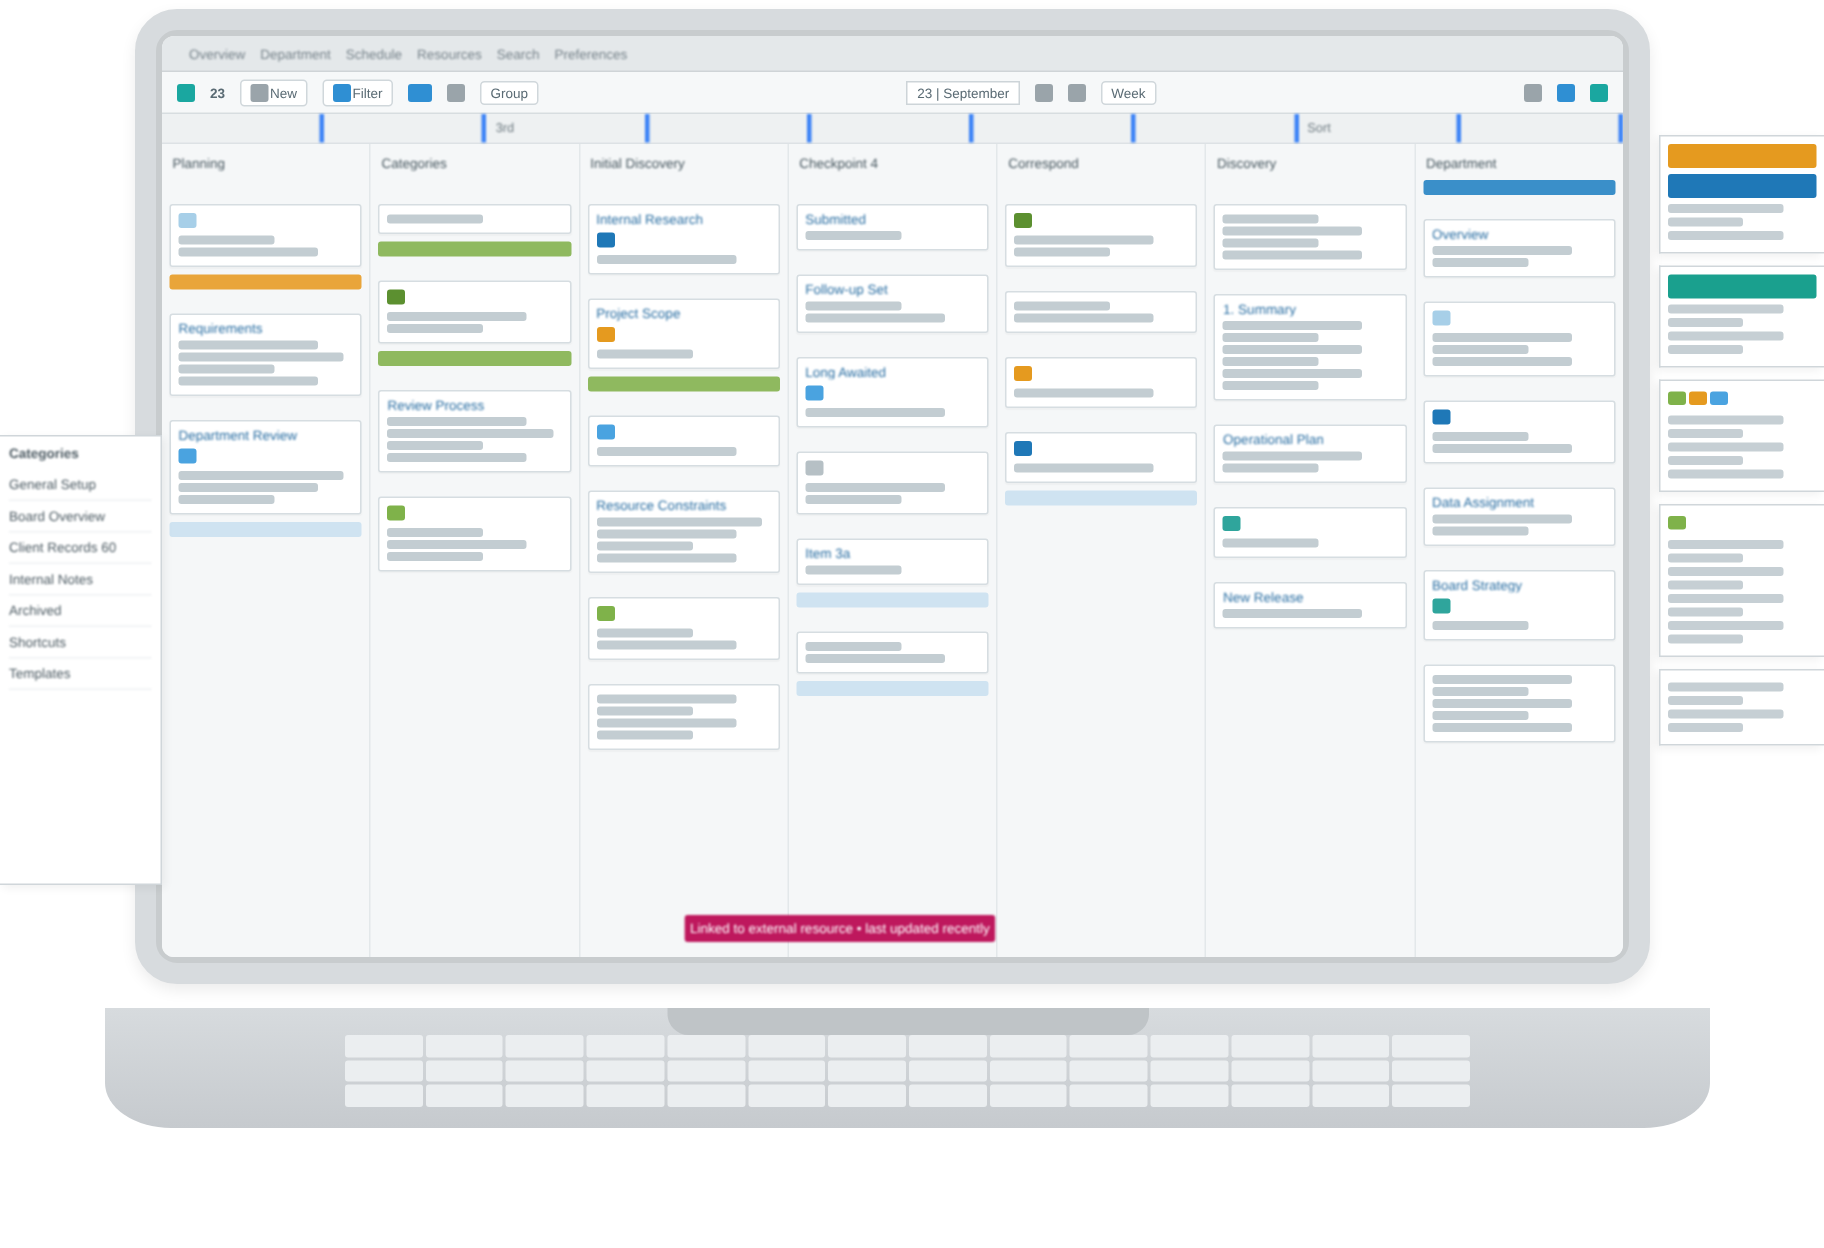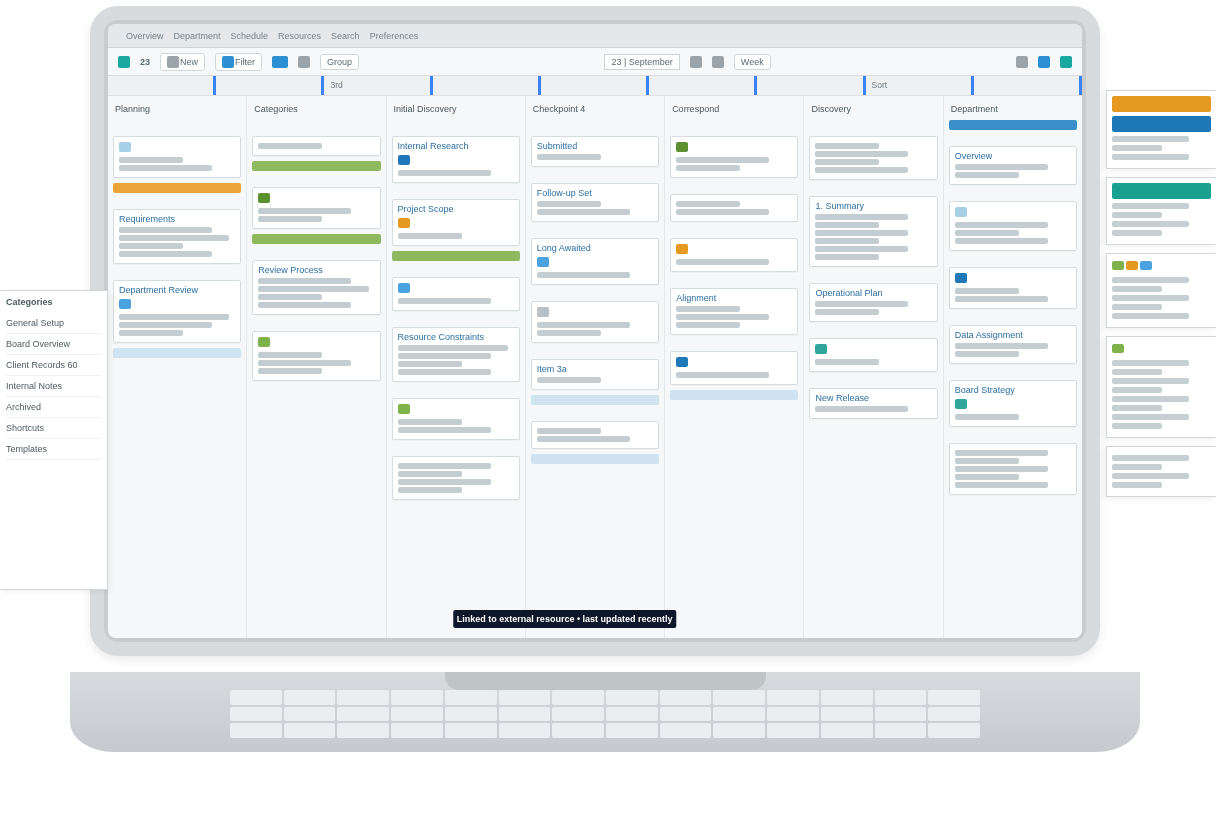--- a/index.html
+++ b/index.html
@@ -205,28 +205,27 @@
   .block.green{background:#8fb95f;}
   .block.orange{background:#e9a53a;}
   .block .l{background:rgba(255,255,255,.65);}
   .block.blue .l{background:#8fb8d6;}
   
   .statusbar{
     position:absolute;
     left:40%;
     bottom:10px;
     transform:translateX(-20%);
-    background:#0f172a;
+    background:#be185d;
     color:#fff;
     font-size:9px;
     padding:4px 4px;
     border-radius:2px;
     filter:blur(.6px);
     white-space:nowrap;
-    font-weight:bold;
   }
   
   .side-left {
     position:absolute;
     left:0;
     top:290px;
     width:108px;
     height:300px;
     background:#ffffff;
     border:1px solid #d0d6da;
@@ -442,26 +441,20 @@
           </div>
         </div>
         <div class="col">
           <div class="colhead">Correspond</div>
           <div class="card"><span class="tag t-dgreen"></span><div class="l m"></div><div class="l s"></div></div>
           <div class="card">
             <div class="l s"></div>
             <div class="l m"></div>
           </div>
           <div class="card"><span class="tag t-orange"></span><div class="l m"></div></div>
-          <div class="card">
-            <div class="headline">Alignment</div>
-            <div class="l s"></div>
-            <div class="l m"></div>
-            <div class="l s"></div>
-          </div>
           <div class="card"><span class="tag t-dblue"></span><div class="l m"></div></div>
           <div class="block blue">
             <div class="l m"></div>
             <div class="l m"></div>
             <div class="l s"></div>
             <div class="l m"></div>
             <div class="l s"></div>
             <div class="l m"></div>
             <div class="l s"></div>
           </div>

